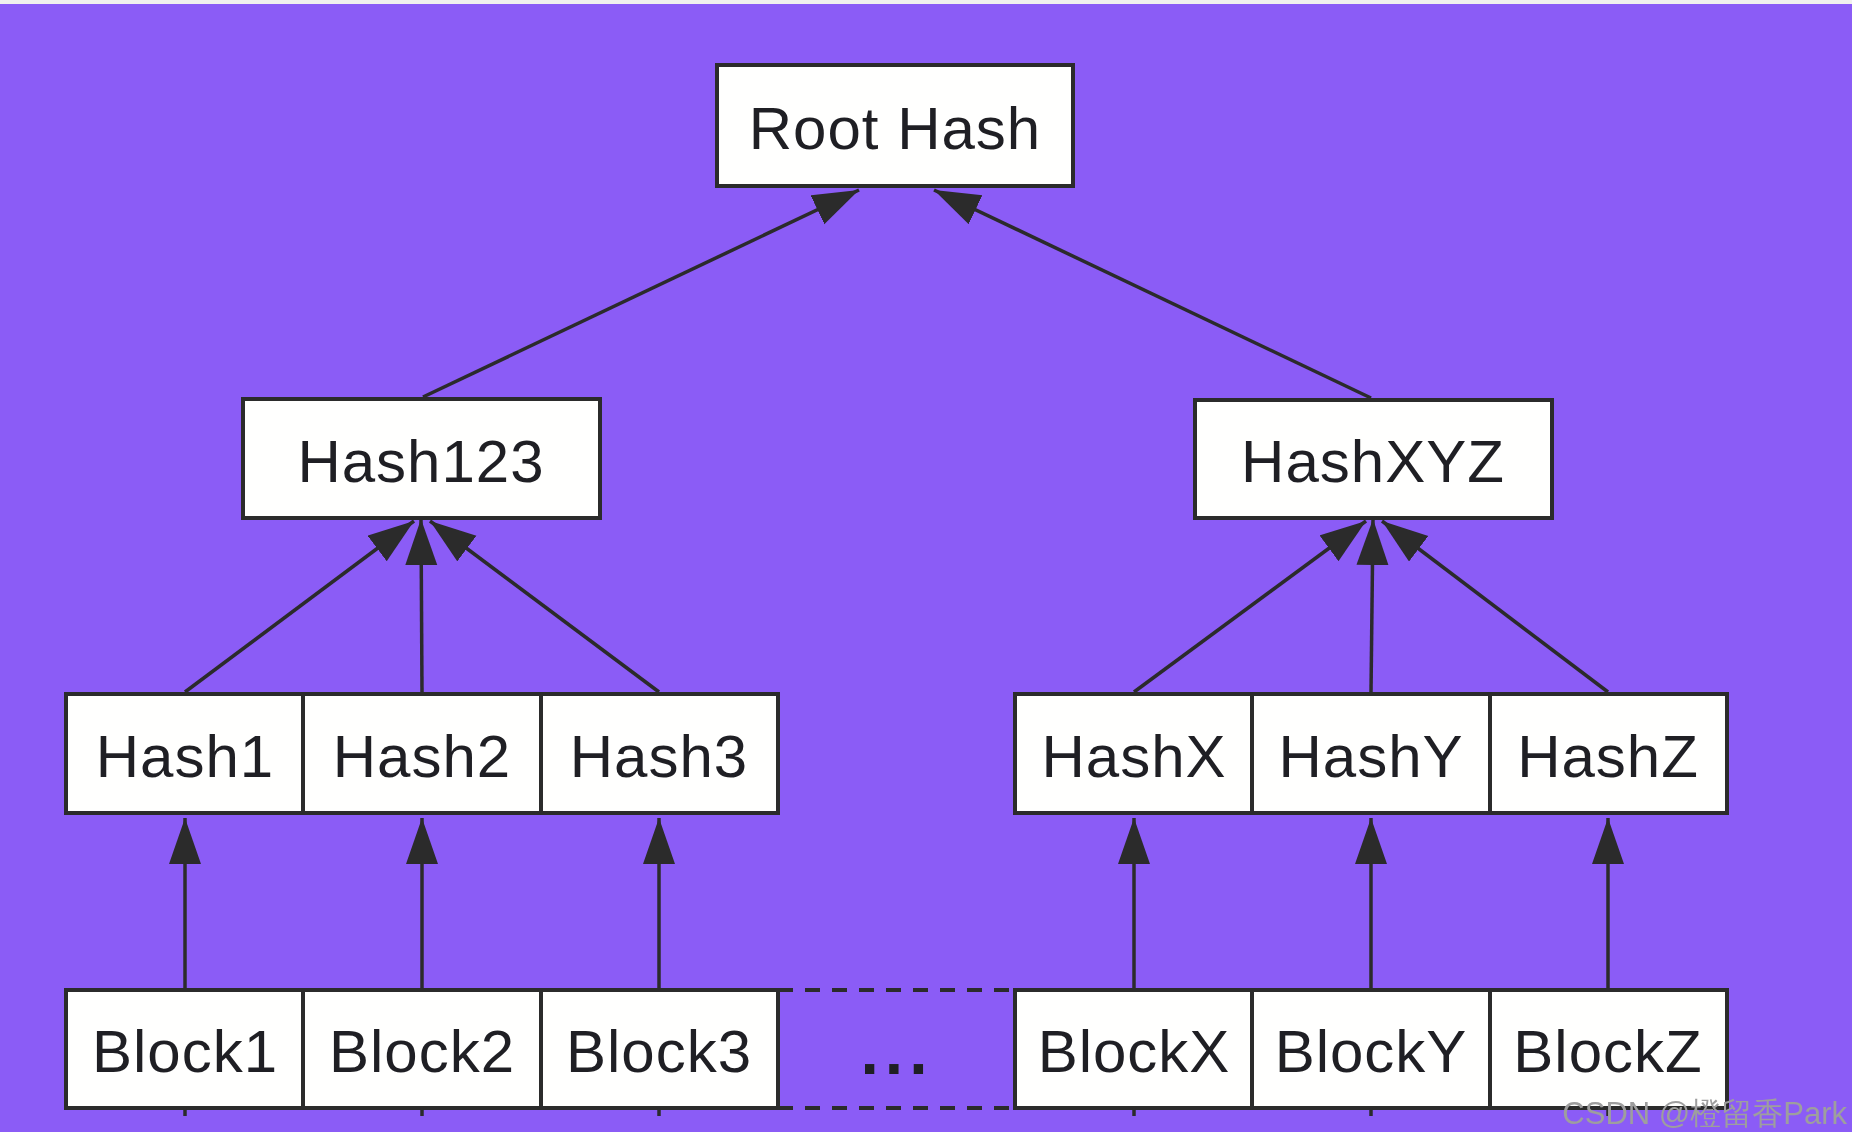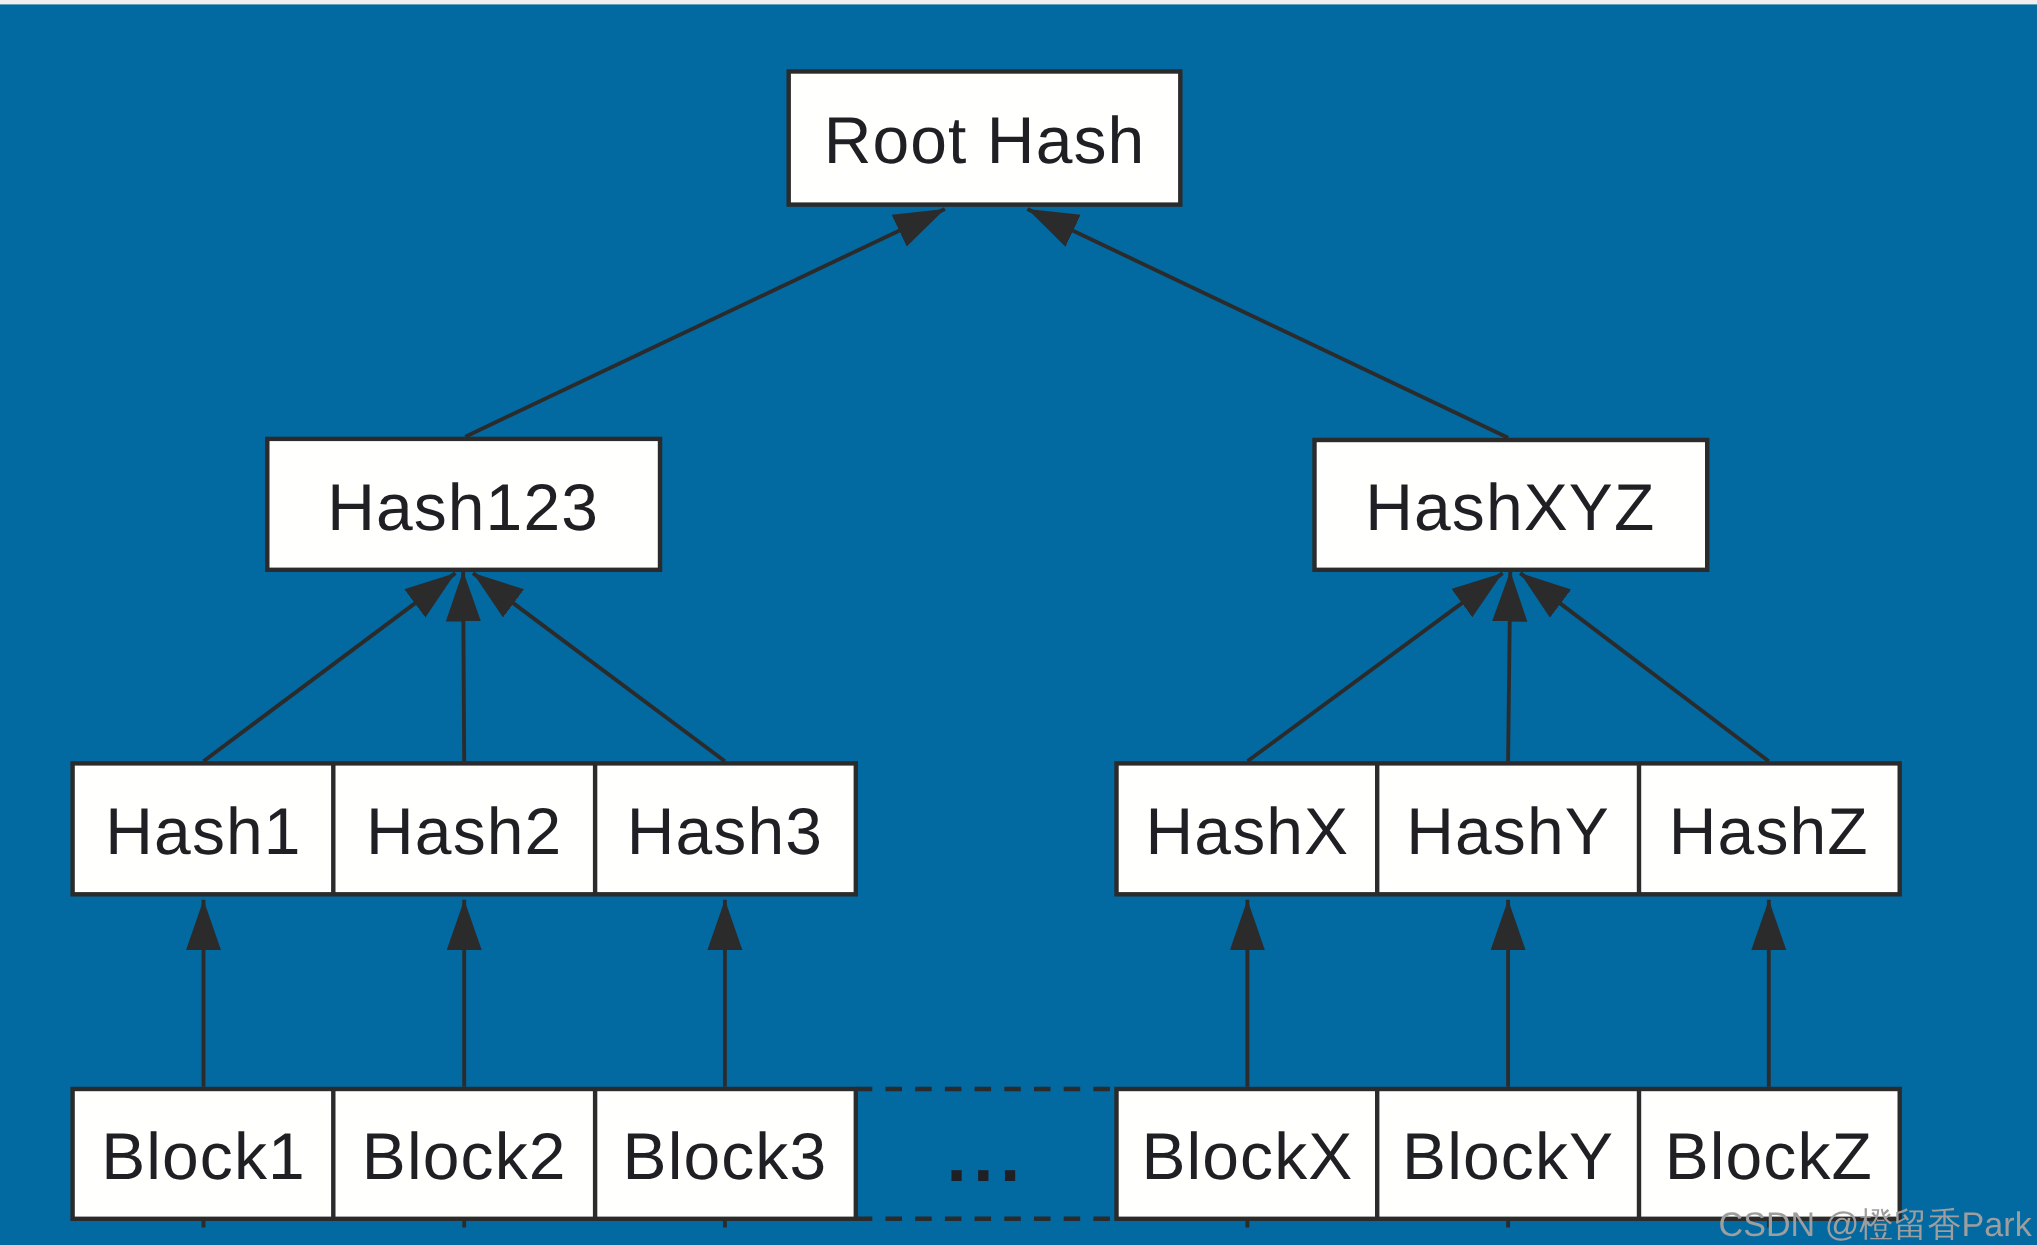--- a/index.html
+++ b/index.html
@@ -7,21 +7,21 @@
     padding: 0;
     width: 1852px;
     height: 1132px;
     background: #fffffe;
     overflow: hidden;
   }
   .stage {
     position: relative;
     width: 1852px;
     height: 1132px;
-    background: #0369a1;
+    background: #8b5cf6;
   }
   svg { display: block; }
   .node-box {
     fill: #fffffe;
     stroke: #2b2b2b;
     stroke-width: 4;
   }
   .divider {
     stroke: #2b2b2b;
     stroke-width: 4;

